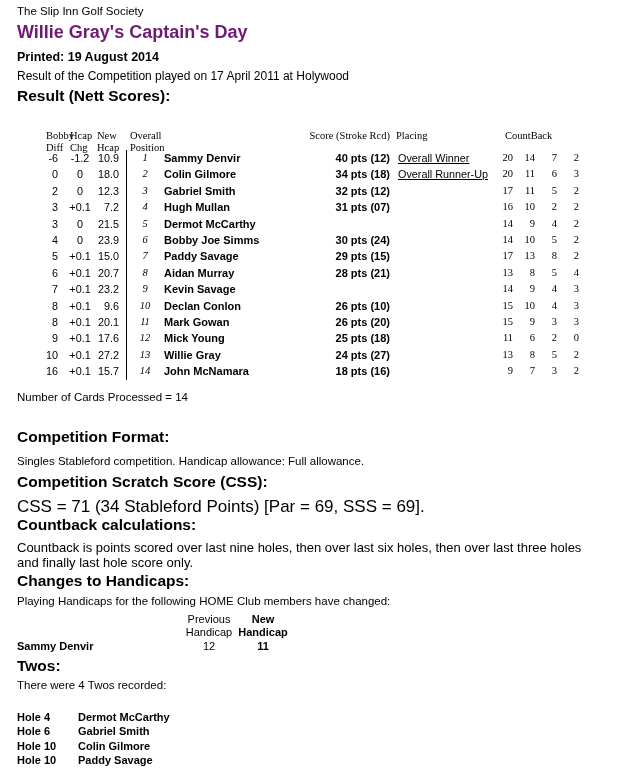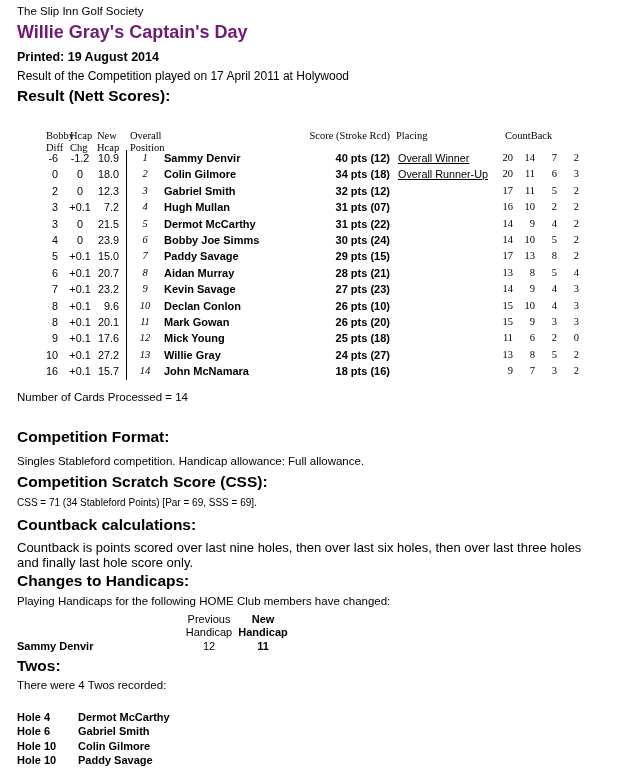--- a/index.html
+++ b/index.html
@@ -32,21 +32,21 @@
   .c-score{left:270px;width:120px;text-align:right;font-weight:bold;font-size:11px;}
   .c-placing{left:398px;width:110px;text-decoration:underline;}
   .c-cb{width:26px;text-align:right;font-family:"Liberation Serif",serif;font-size:10.5px;}
   .cb0{left:487px;} .cb1{left:509px;} .cb2{left:531px;} .cb3{left:553px;}
   .divider{position:absolute;left:126px;top:150px;width:1px;height:230px;background:#000;}
 
   .cards-note{position:absolute;left:17px;top:391px;font-size:11.5px;}
 
   
   .format-h{top:428px;} .format-b{position:absolute;left:17px;top:455px;font-size:11.5px;}
-  .css-h{top:473px;}   .css-b{position:absolute;left:17px;top:497px;font-size:10px;}
+  .css-h{top:473px;}   .css-b{position:absolute;left:17px;top:497px;font-size:17px;}
   .cb-h{top:516px;}    .cb-b{position:absolute;left:17px;top:540px;width:578px;font-size:13px;line-height:15px;}
   .chg-h{top:572px;}   .chg-b{position:absolute;left:17px;top:595px;font-size:11.5px;}
 
   
   .hc-head{position:absolute;top:613px;font-size:11px;line-height:13px;text-align:center;}
   .hc-prev{left:174px;width:70px;}
   .hc-new{left:228px;width:70px;font-weight:bold;}
   .hc-row{position:absolute;top:640px;left:0;width:618px;font-size:11px;height:14px;}
   .hc-player{position:absolute;left:17px;font-weight:bold;}
   .hc-v-prev{position:absolute;left:174px;width:70px;text-align:center;}
@@ -150,21 +150,20 @@
         <span class="c-cb cb2">2</span>
         <span class="c-cb cb3">2</span>
       </div>
 
       <div class="row">
         <span class="c-nett">3</span>
         <span class="c-chg">0</span>
         <span class="c-new">21.5</span>
         <span class="c-pos">5</span>
         <span class="c-name">Dermot McCarthy</span>
-        <span class="c-score">31 pts (22)</span>
         <span class="c-placing"></span>
         <span class="c-cb cb0">14</span>
         <span class="c-cb cb1">9</span>
         <span class="c-cb cb2">4</span>
         <span class="c-cb cb3">2</span>
       </div>
 
       <div class="row">
         <span class="c-nett">4</span>
         <span class="c-chg">0</span>
@@ -206,21 +205,20 @@
         <span class="c-cb cb2">5</span>
         <span class="c-cb cb3">4</span>
       </div>
 
       <div class="row">
         <span class="c-nett">7</span>
         <span class="c-chg">+0.1</span>
         <span class="c-new">23.2</span>
         <span class="c-pos">9</span>
         <span class="c-name">Kevin Savage</span>
-        <span class="c-score">27 pts (23)</span>
         <span class="c-placing"></span>
         <span class="c-cb cb0">14</span>
         <span class="c-cb cb1">9</span>
         <span class="c-cb cb2">4</span>
         <span class="c-cb cb3">3</span>
       </div>
 
       <div class="row">
         <span class="c-nett">8</span>
         <span class="c-chg">+0.1</span>

